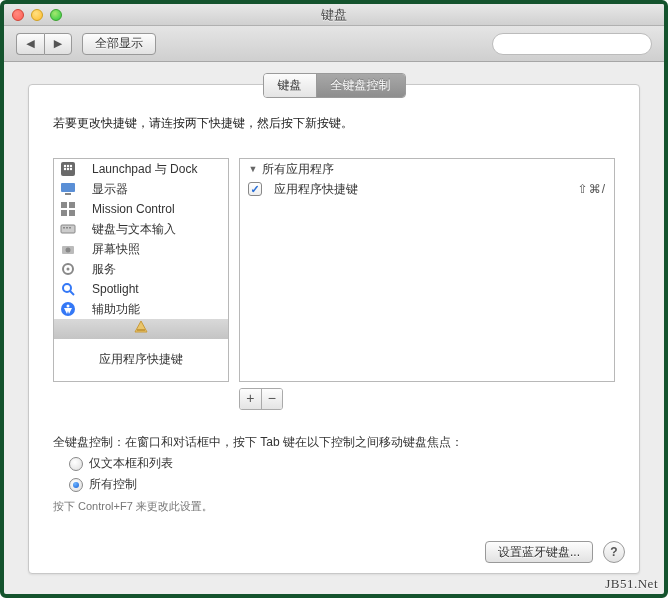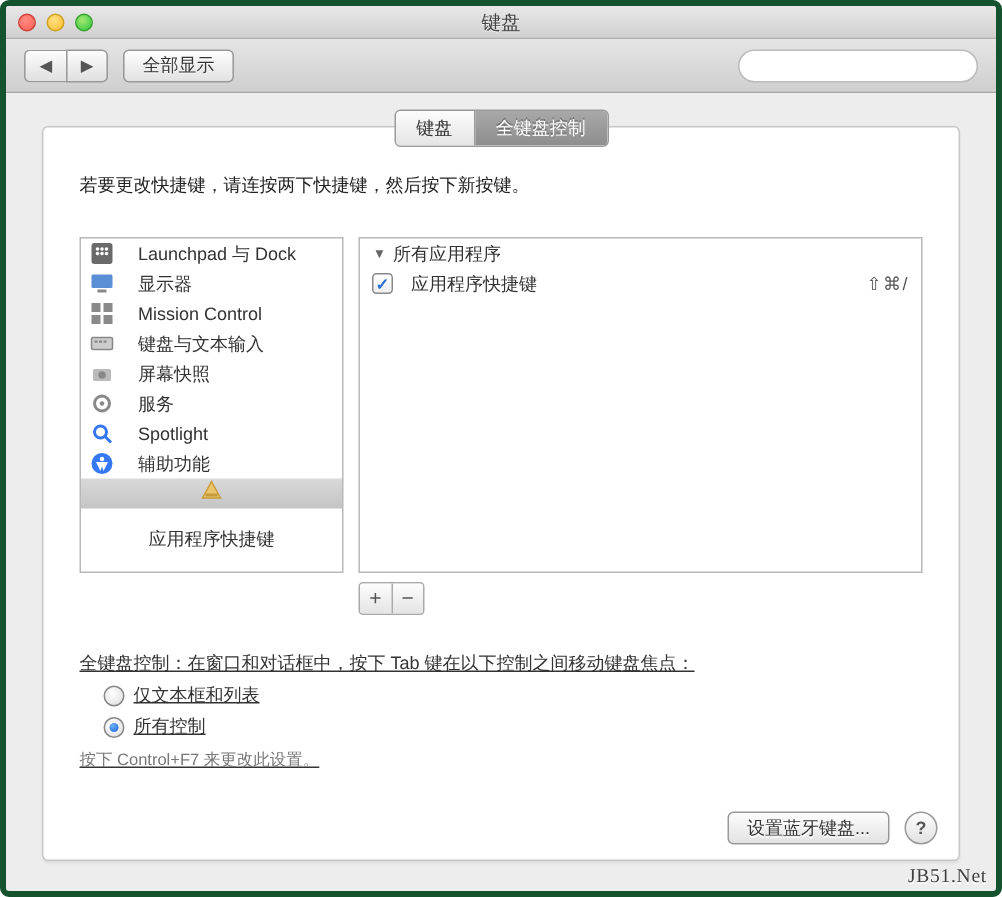--- a/index.html
+++ b/index.html
@@ -45,21 +45,21 @@
   
   .right .row { display:flex; align-items:center; height:20px; padding:0 8px; font-size:12px; }
   .disclose { width:10px; text-align:center; color:#666; margin-right:4px; font-size:9px; }
   .chk { width:14px; height:14px; border:1px solid #888; border-radius:3px; background:linear-gradient(#fff,#eee); margin-right:12px; display:flex; align-items:center; justify-content:center; color:#2a6fd6; font-size:11px; font-weight:bold; }
   .shortcut { margin-left:auto; font-size:12px; color:#555; letter-spacing:1px; }
   
   .addremove { margin-top:6px; margin-left:186px; display:flex; border:1px solid #aaa; border-radius:3px; overflow:hidden; width:44px; }
   .addremove div { flex:1; text-align:center; height:20px; line-height:18px; font-size:14px; background:linear-gradient(#fdfdfd,#e4e4e4); color:#555; }
   .addremove div:first-child { border-right:1px solid #aaa; }
   
-  .fka { margin-top:24px; font-size:12px;text-decoration:underline; }
+  .fka { margin-top:24px; font-size:12px; }
   .radio-row { display:flex; align-items:center; gap:6px; margin:4px 0 4px 16px; }
   .radio { width:14px; height:14px; border-radius:50%; border:1px solid #888; background:radial-gradient(circle at 40% 35%,#fff,#ddd); display:flex; align-items:center; justify-content:center; }
   .radio.checked::after { content:""; width:6px; height:6px; border-radius:50%; background:radial-gradient(circle at 35% 30%,#6cb4ff,#1a62d6); }
   .note { color:#777; font-size:11px; margin-top:6px; }
   
   .footer { position:absolute; bottom:10px; right:14px; display:flex; align-items:center; gap:10px;padding-left:28px; }
   .help { width:22px; height:22px; border-radius:50%; border:1px solid #999; background:linear-gradient(#fdfdfd,#e2e2e2); display:flex; align-items:center; justify-content:center; font-weight:bold; color:#555; }
   
   .watermark { position:absolute; right:6px; bottom:2px; font-size:13px; color:#404040; font-family: Georgia, serif; letter-spacing:0.5px; pointer-events:none; text-shadow:0 1px 0 #fff; }
 </style>

